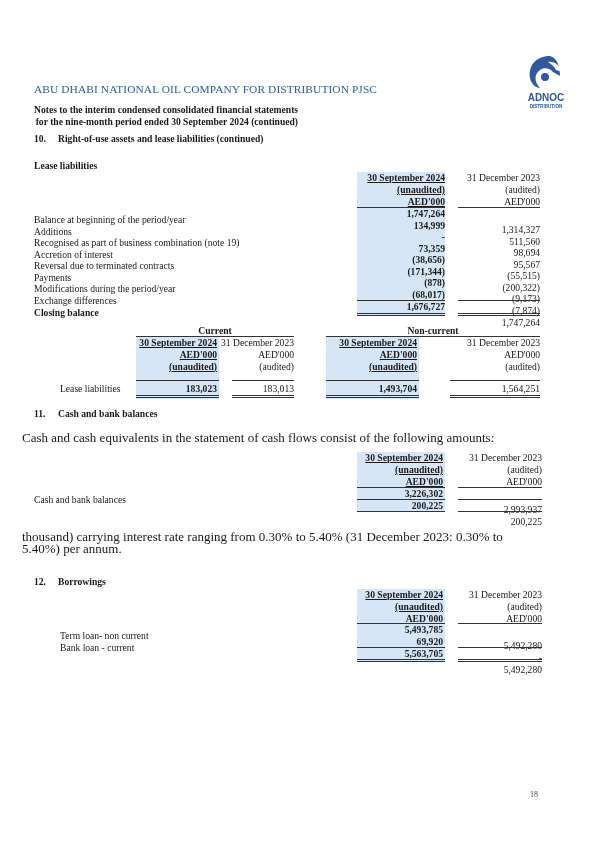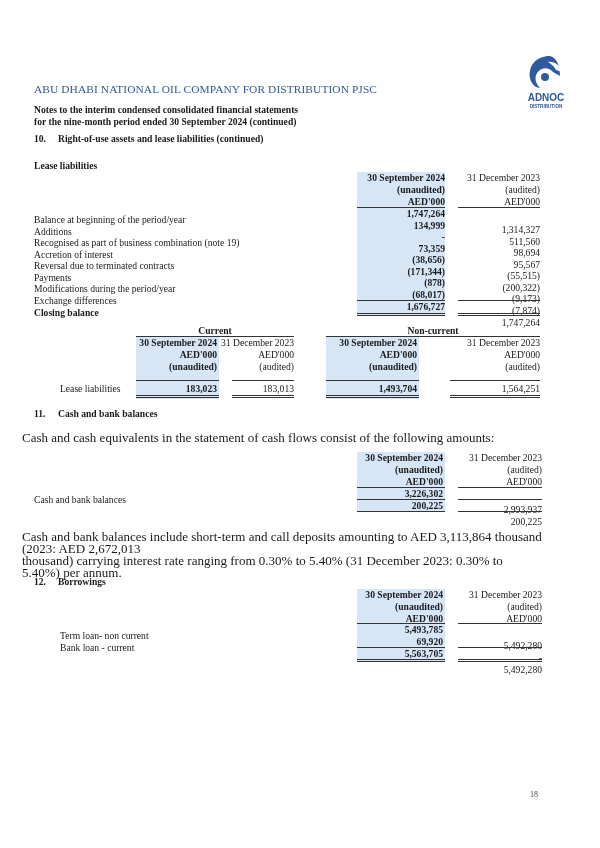--- a/index.html
+++ b/index.html
@@ -1,38 +1,38 @@
 <!DOCTYPE html>
 <html><head>
 <meta charset="utf-8">
 <style>
   html, body { margin:0; padding:0; background:#ffffff; }
   body { width:600px; height:848px; position:relative; overflow:hidden;
          font-family:"Liberation Serif", serif; color:#1a1a1a; font-size:9.6px; }
   .abs { position:absolute; }
   .company { left:34px; top:83px; font-size:11.4px; color:#2f5a9e; letter-spacing:0.1px; }
-  .notes { left:34px; top:104px; font-size:9.6px; font-weight:bold; line-height:11.5px; }
+  .notes { left:34px; top:104px; font-size:9.6px; font-weight:bold; line-height:11.5px;text-align:right; }
   .sec-head { left:34px; font-size:9.6px; font-weight:bold; }
   .sec-head .num { display:inline-block; width:24px; }
   .logo { left:520px; top:52px; width:52px; height:60px; }
   .logo-text { position:absolute; left:0; width:52px; text-align:center; color:#2f5a9e; font-family:"Liberation Sans", sans-serif; font-weight:bold; }
   .subhead { left:34px; font-weight:bold; font-size:9.6px; }
   .para { left:22px; font-size:13px; line-height:12px; }
 
   
   .row { position:absolute; left:34px; width:506px; height:11px; line-height:11px; font-size:9.6px; }
   .row .lbl { position:absolute; left:0;margin-top:6px; }
   .cell { position:absolute; text-align:right; }
   .c1 { left:324px; width:88px; font-weight:bold; }
   .c2 { left:424px; width:82px;margin-top:16px; }
   .shade { position:absolute; background:#d6e6f7; }
   .rule { position:absolute; height:0; border-top:1px solid #333; }
   .drule { position:absolute; height:1px; border-top:1px solid #333; border-bottom:1px solid #333; }
   .hdr { position:absolute; text-align:right; line-height:11.8px; font-size:9.6px; }
-  .hdr.b { font-weight:bold; }
+  .hdr.b { font-weight:bold;text-decoration:underline; }
   .pagenum { left:530px; top:790px; font-size:8px; color:#444; }
 </style>
 </head>
 <body>
 
 <div class="abs logo">
   <svg width="52" height="40" viewBox="0 0 52 40" style="position:absolute;left:0;top:0">
     <path d="M30 4 C16 4 8 14 10 26 C11 32 16 36 20 36 C14 30 14 22 20 18 C24 15 30 16 33 20 L40 24 C40 14 37 6 30 4 Z" fill="#2f5a9e"></path>
     <path d="M28 10 C34 9 40 13 42 20 L36 18 C34 14 31 12 28 10 Z" fill="#ffffff"></path>
     <circle cx="25" cy="25" r="4" fill="#2f5a9e"></circle>
@@ -194,21 +194,20 @@
   <div class="rule" style="left:458px;top:499px;width:84px"></div>
   <div class="row" style="top:499.5px">
       <span class="cell c1" style="left:323px;width:86px">200,225</span>
       <span class="cell c2" style="width:84px">200,225</span>
     </div>
   <div class="rule" style="left:357px;top:511px;width:88px"></div>
   <div class="rule" style="left:458px;top:511px;width:84px"></div>
 </div>
 
 <div class="abs para" style="top:531px;width:520px">
-  <div>Cash and bank balances include short-term and call deposits amounting to AED 3,113,864 thousand (2023: AED 2,672,013</div>
   <div>thousand) carrying interest rate ranging from 0.30% to 5.40% (31 December 2023: 0.30% to 5.40%) per annum.</div>
 </div>
 
 <div class="abs sec-head" style="top:576px">
   <span class="num">12.</span><span>Borrowings</span>
 </div>
 
 <div>
   <div class="shade" style="left:357px;top:589px;width:88px;height:72px"></div>
   <div class="hdr b" style="left:357px;top:589px;width:86px">

